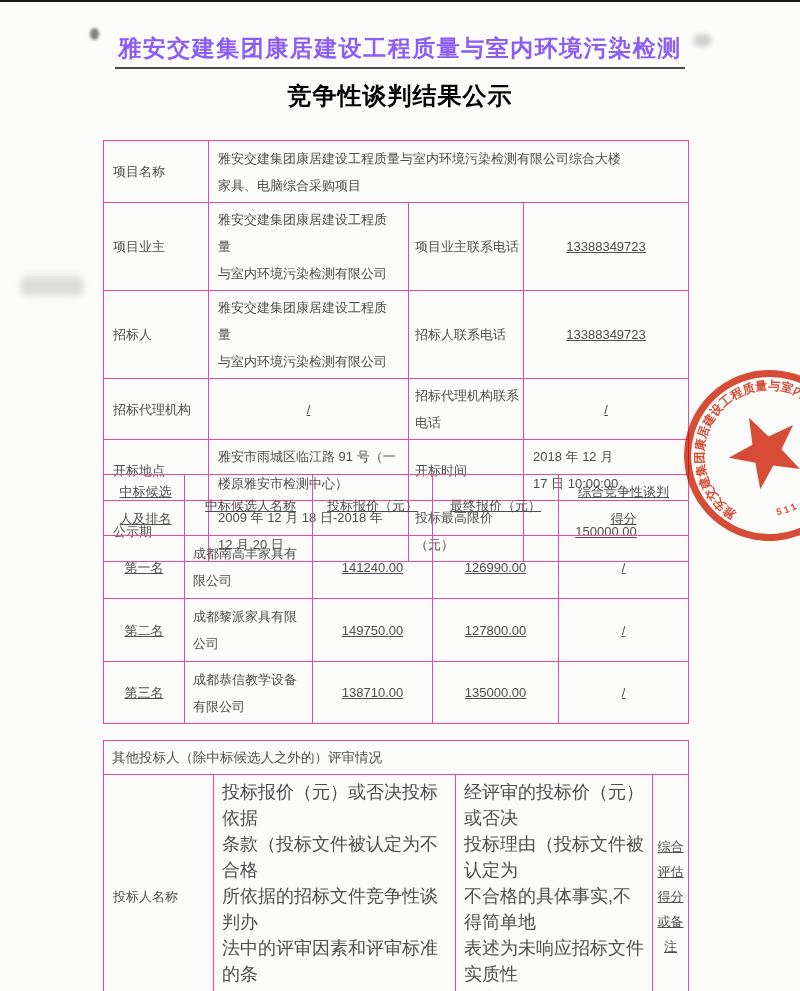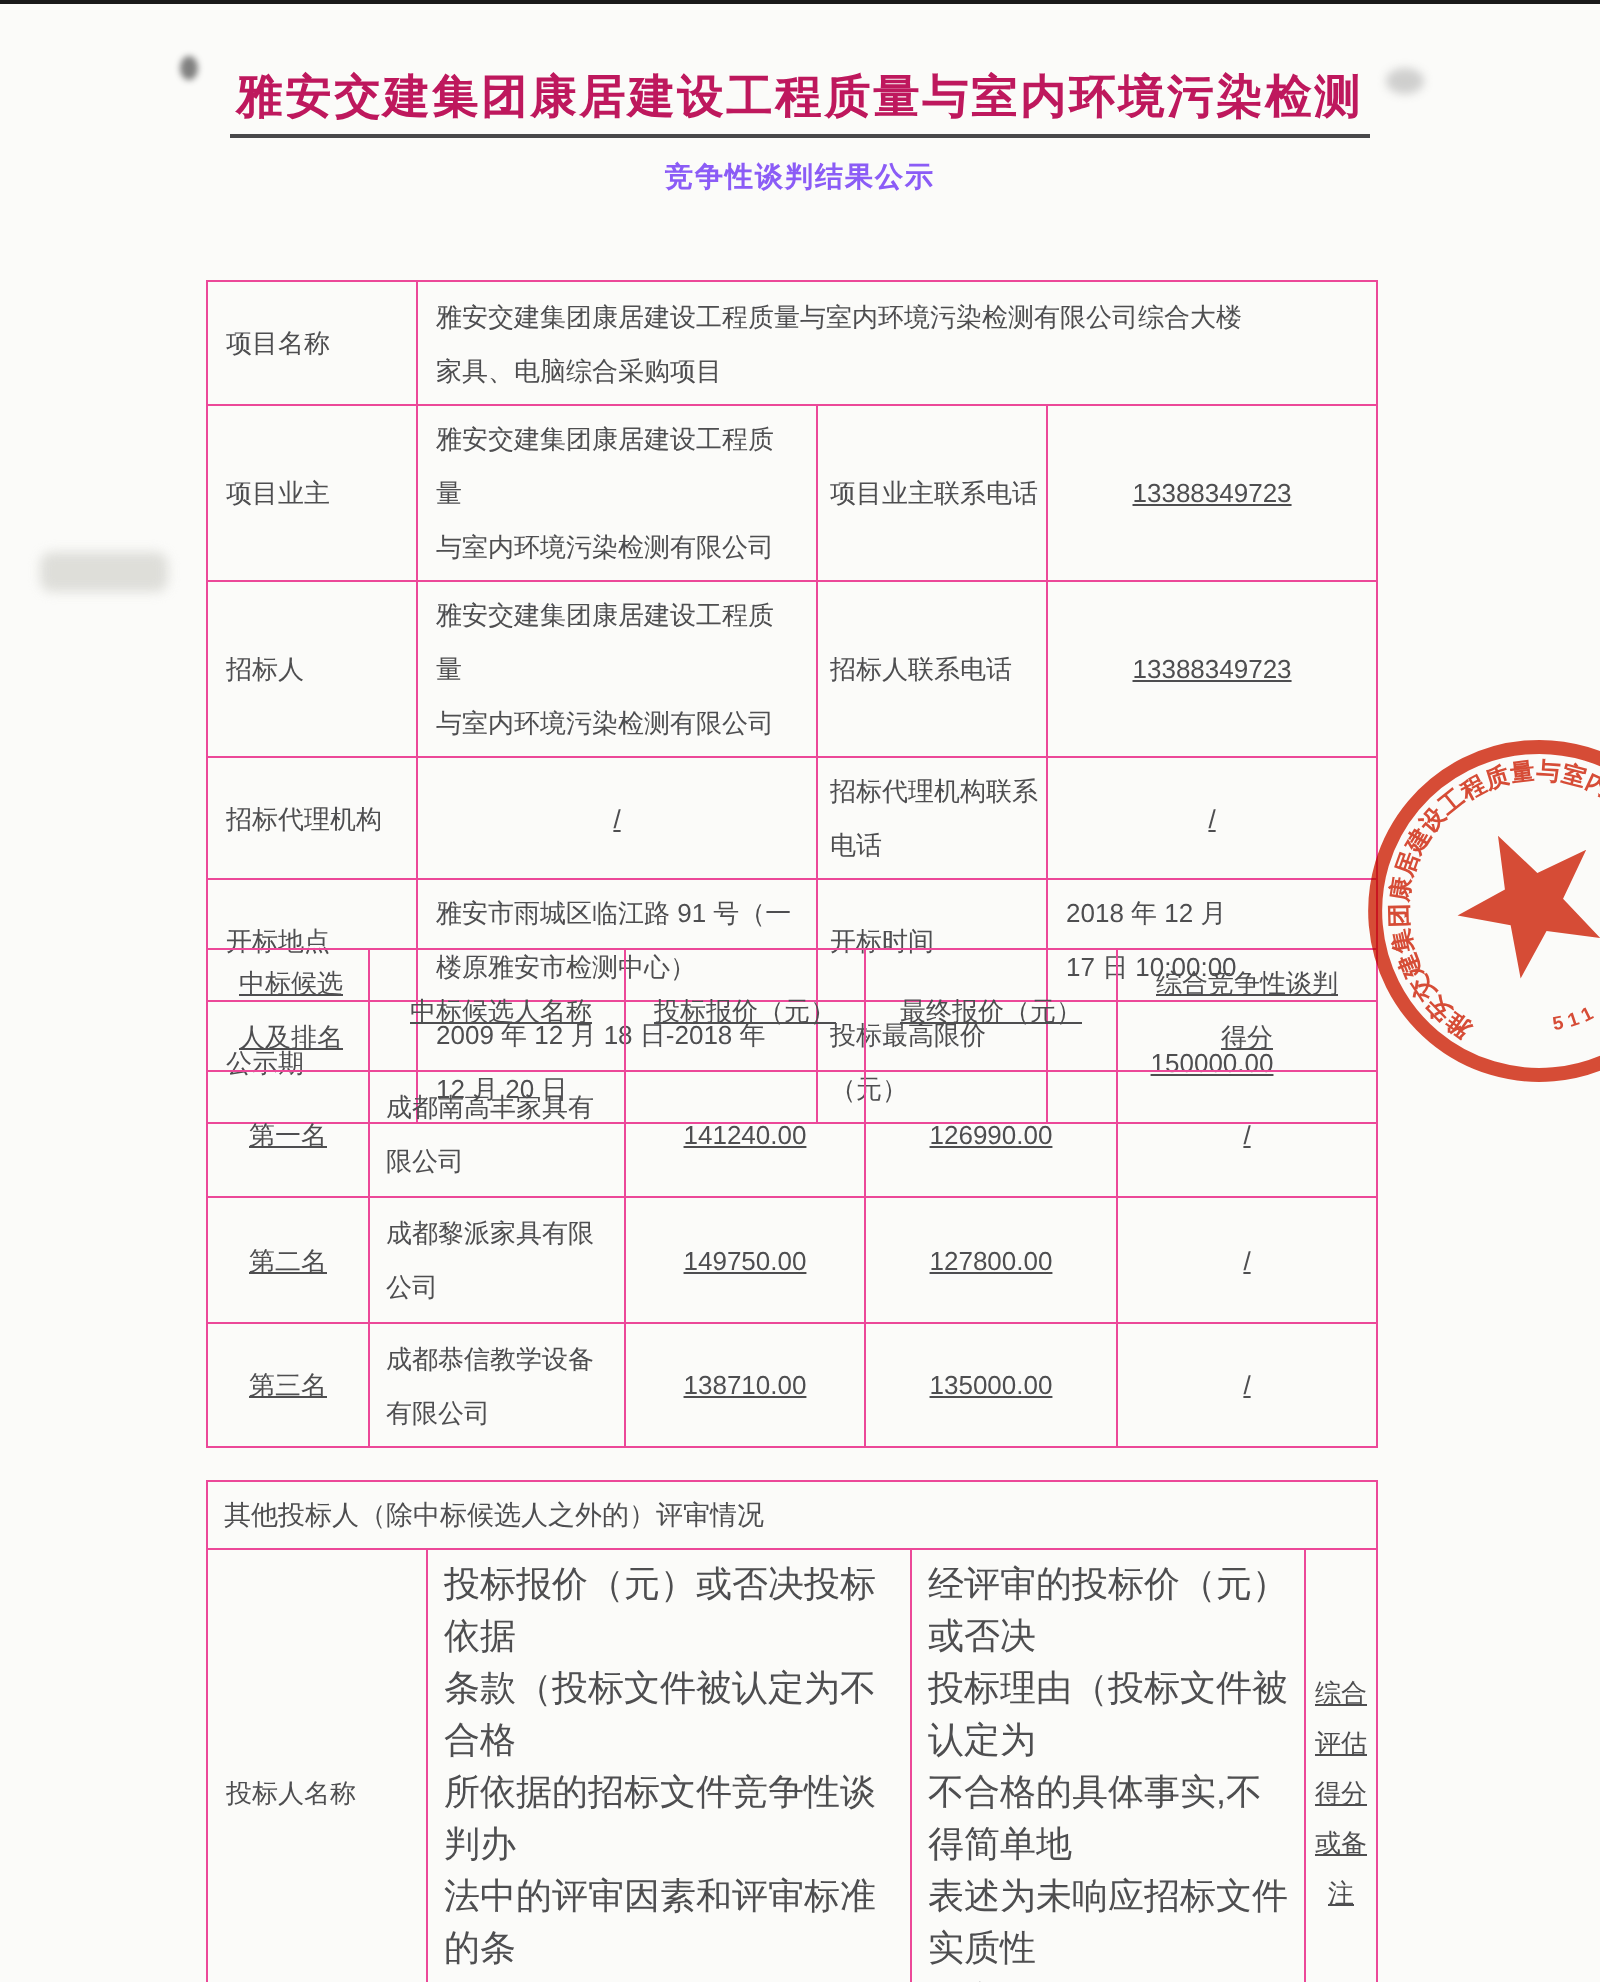--- a/index.html
+++ b/index.html
@@ -18,28 +18,28 @@
   .smudge{position:absolute;border-radius:50%;pointer-events:none;}
   .smudge-a{left:90px;top:28px;width:9px;height:12px;background:#4c4c4c;filter:blur(1.5px);opacity:.7;}
   .smudge-b{left:693px;top:34px;width:19px;height:13px;background:#9a9a9a;filter:blur(2.5px);opacity:.45;}
   .smudge-c{left:20px;top:276px;width:64px;height:20px;background:#d9d9d4;filter:blur(3px);opacity:.85;border-radius:6px;}
 
   
   .title-block{position:absolute;top:33px;left:0;width:800px;text-align:center;}
   .title-line{display:block;margin-bottom:11px;}
   .title-line > span{
     display:inline-block;
-    font-size:23px;font-weight:bold;color:#be185d;
+    font-size:23px;font-weight:bold;color:#8b5cf6;
     letter-spacing:1.5px;
     border-bottom:2px solid #48484a;
     padding:0 3px 3px 3px;
   }
   .subtitle{
     display:block;margin-top:2px;
-    font-size:14px;font-weight:bold;color:#8b5cf6;letter-spacing:1px;
+    font-size:24px;font-weight:bold;color:#000000;letter-spacing:1px;
   }
 
   
   table.doc{
     position:absolute;left:103px;
     width:585px;border-collapse:collapse;table-layout:fixed;
   }
   #tableA{top:140px;}
   #tableB{top:474px;}
   #tableC{top:740px;}

